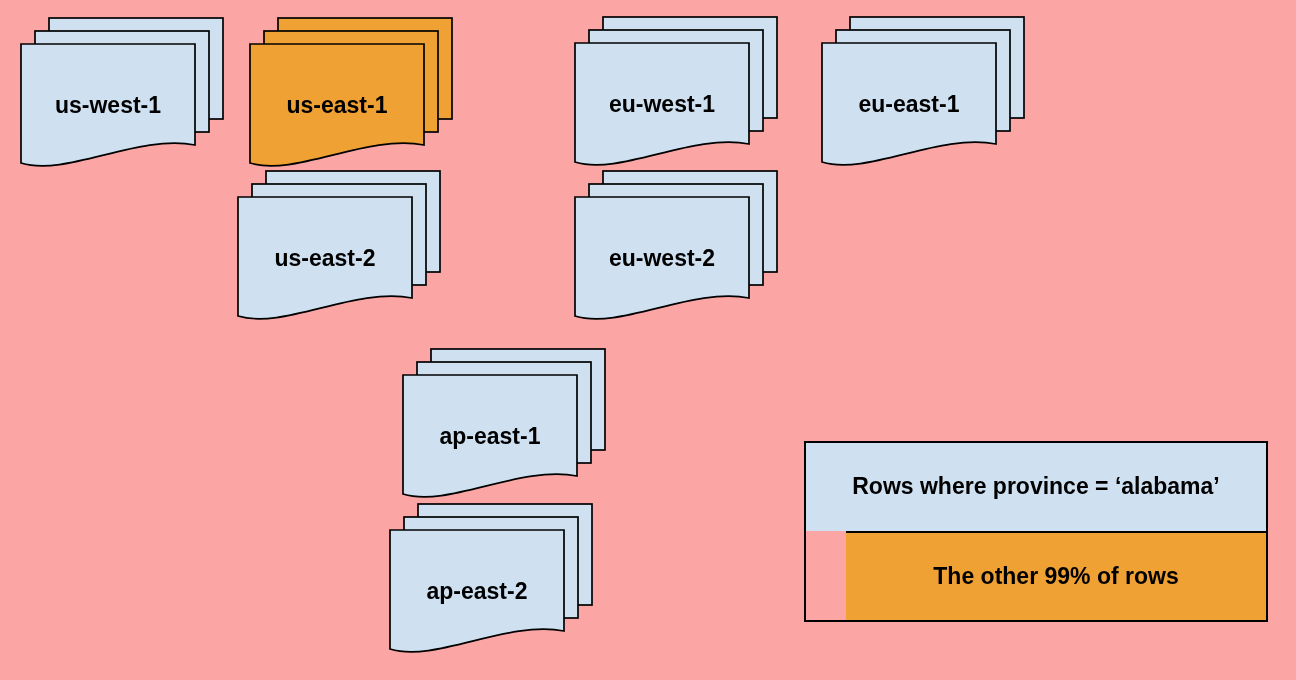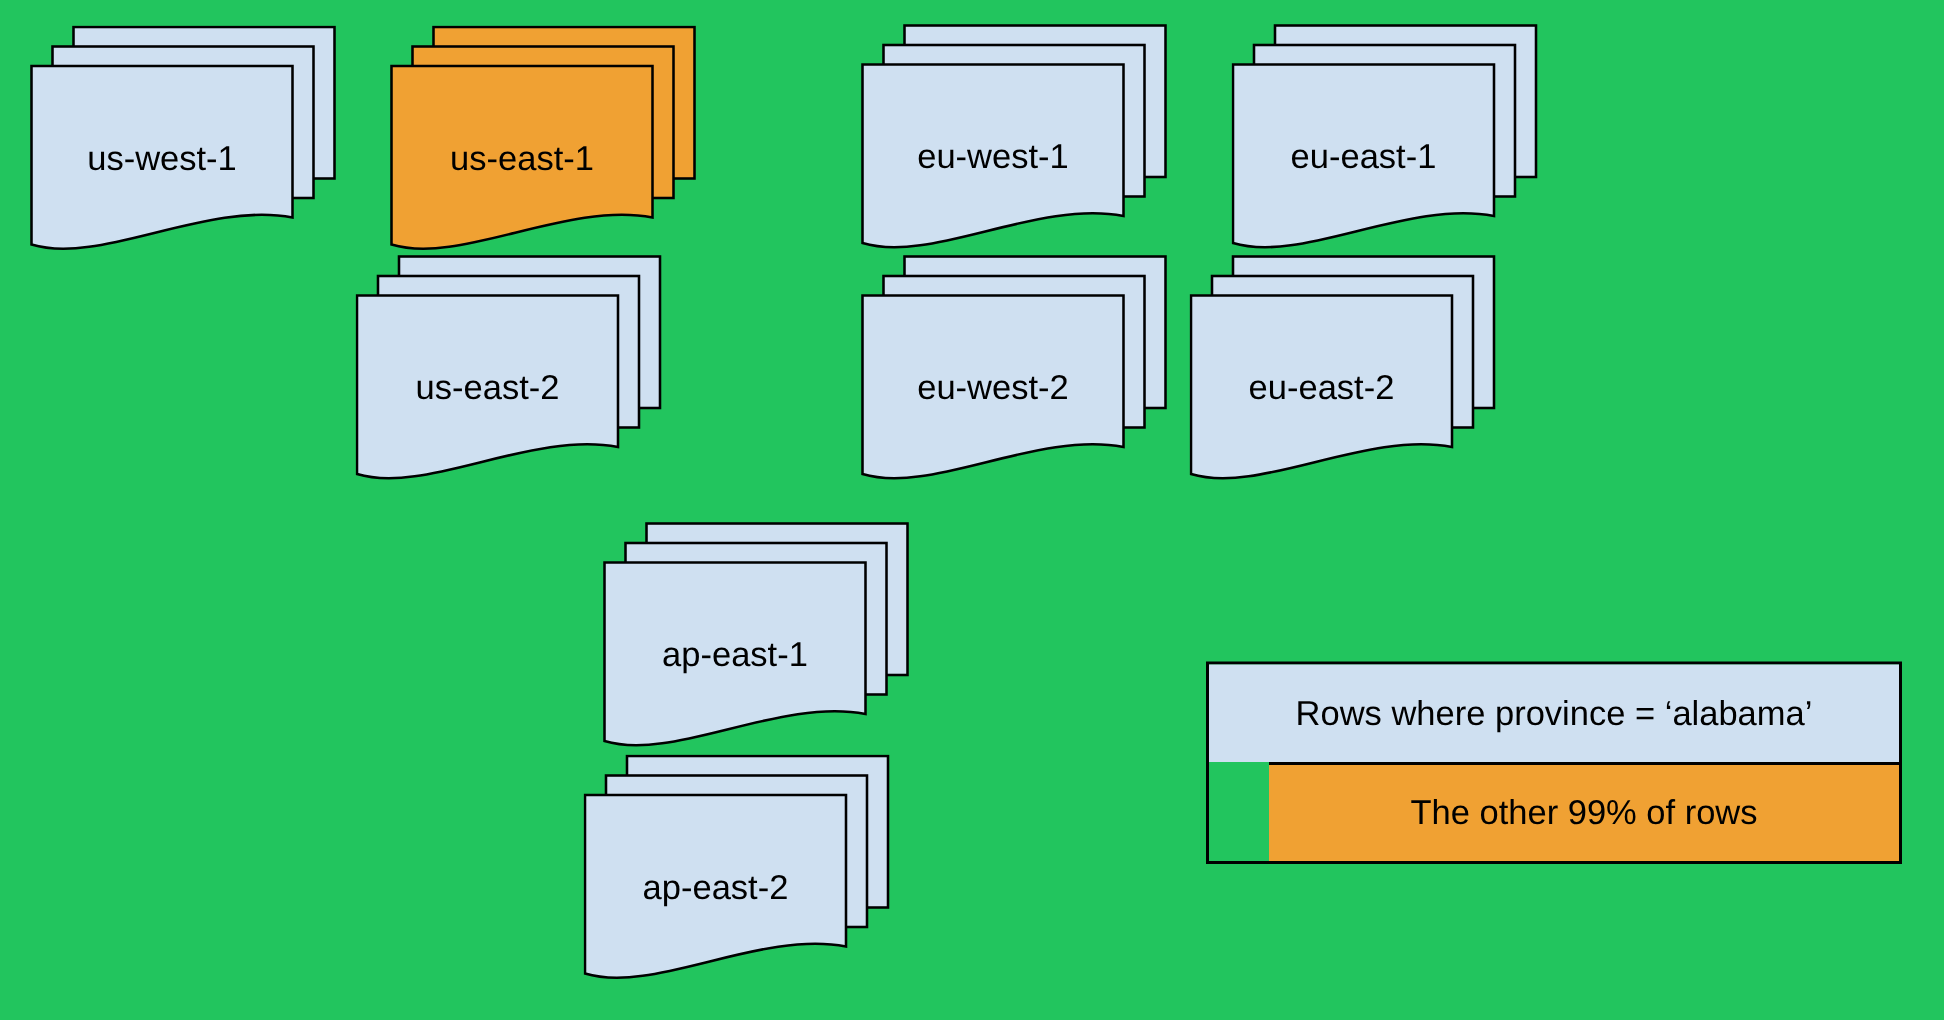--- a/index.html
+++ b/index.html
@@ -27,53 +27,53 @@
     font-size: 23px;
     fill: #000000;
     text-anchor: middle;
   }
 
   .legend {
     position: absolute;
     left: 804px;
     top: 441px;
     width: 464px;
-    height: 135px;
+    height: 181px;
     border: 2px solid #000000;
     box-sizing: border-box;
     display: flex;
     flex-direction: column;
   }
   .legend-row {
     flex: 1;
     display: flex;
     align-items: center;
     justify-content: center;
     font-size: 23px;
     color: #000000;
   }
   .legend-row + .legend-row {
     border-top: 2px solid #000000;
   }
 </style>
 </head>
 <body>
 
-<div class="canvas" style="background-color: #22c55e;">
+<div class="canvas" style="background-color: #fca5a5; font-weight: bold;">
 
   <div class="stack" style="left:20px; top:17px;">
     <svg width="205" height="154" viewBox="0 0 205 154">
       <rect class="doc" x="29" y="1" width="174" height="101" style="fill: rgb(207, 224, 241);"></rect>
       <rect class="doc" x="15" y="14" width="174" height="101" style="fill: rgb(207, 224, 241);"></rect>
       <path class="doc" d="M1,27 L175,27 L175,128 C117,117 47,160 1,146 Z" style="fill: rgb(207, 224, 241);"></path>
       <text class="doc-label" x="88" y="96">us-west-1</text>
     </svg>
   </div>
 
-  <div class="stack" style="left:249px; top:17px;margin-left:11px;">
+  <div class="stack" style="left:249px; top:17px;">
     <svg width="205" height="154" viewBox="0 0 205 154">
       <rect class="doc" x="29" y="1" width="174" height="101" style="fill: rgb(240, 161, 51);"></rect>
       <rect class="doc" x="15" y="14" width="174" height="101" style="fill: rgb(240, 161, 51);"></rect>
       <path class="doc" d="M1,27 L175,27 L175,128 C117,117 47,160 1,146 Z" style="fill: rgb(240, 161, 51);"></path>
       <text class="doc-label" x="88" y="96">us-east-1</text>
     </svg>
   </div>
 
   <div class="stack" style="left:574px; top:16px;">
     <svg width="205" height="154" viewBox="0 0 205 154">
@@ -105,28 +105,20 @@
 
   <div class="stack" style="left:574px; top:170px;">
     <svg width="205" height="154" viewBox="0 0 205 154">
       <rect class="doc" x="29" y="1" width="174" height="101" style="fill: rgb(207, 224, 241);"></rect>
       <rect class="doc" x="15" y="14" width="174" height="101" style="fill: rgb(207, 224, 241);"></rect>
       <path class="doc" d="M1,27 L175,27 L175,128 C117,117 47,160 1,146 Z" style="fill: rgb(207, 224, 241);"></path>
       <text class="doc-label" x="88" y="96">eu-west-2</text>
     </svg>
   </div>
 
-  <div class="stack" style="left:793px; top:170px;">
-    <svg width="205" height="154" viewBox="0 0 205 154">
-      <rect class="doc" x="29" y="1" width="174" height="101" style="fill: rgb(207, 224, 241);"></rect>
-      <rect class="doc" x="15" y="14" width="174" height="101" style="fill: rgb(207, 224, 241);"></rect>
-      <path class="doc" d="M1,27 L175,27 L175,128 C117,117 47,160 1,146 Z" style="fill: rgb(207, 224, 241);"></path>
-      <text class="doc-label" x="88" y="96">eu-east-2</text>
-    </svg>
-  </div>
 
   <div class="stack" style="left:402px; top:348px;">
     <svg width="205" height="154" viewBox="0 0 205 154">
       <rect class="doc" x="29" y="1" width="174" height="101" style="fill: rgb(207, 224, 241);"></rect>
       <rect class="doc" x="15" y="14" width="174" height="101" style="fill: rgb(207, 224, 241);"></rect>
       <path class="doc" d="M1,27 L175,27 L175,128 C117,117 47,160 1,146 Z" style="fill: rgb(207, 224, 241);"></path>
       <text class="doc-label" x="88" y="96">ap-east-1</text>
     </svg>
   </div>
 

